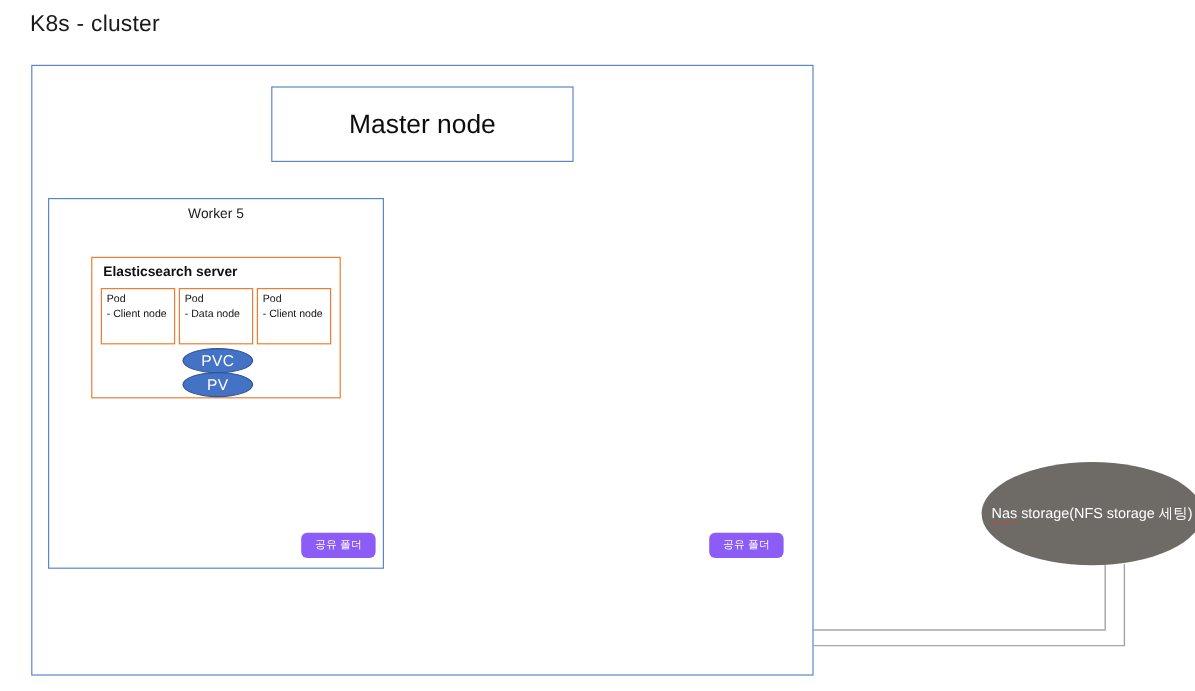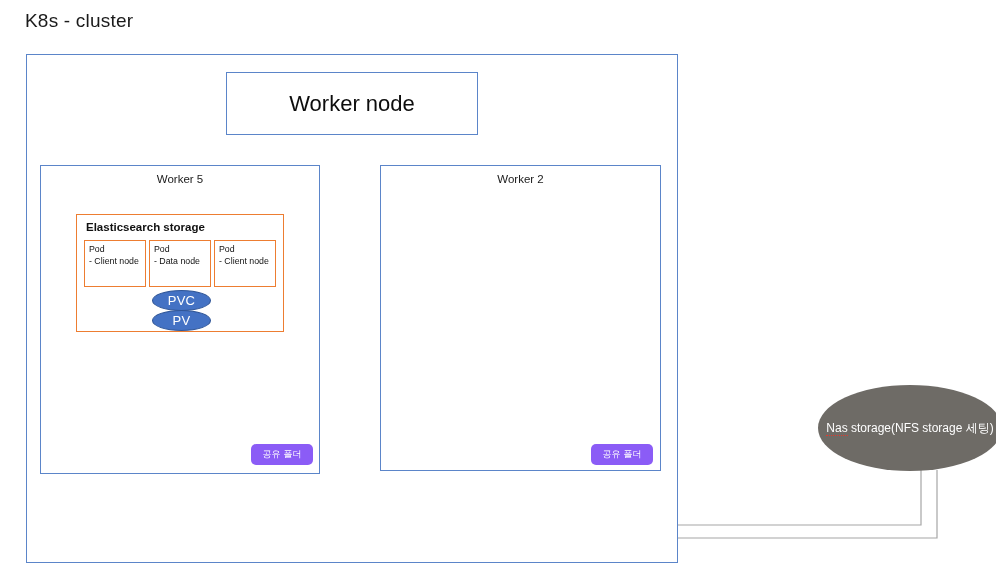--- a/index.html
+++ b/index.html
@@ -109,33 +109,30 @@
     <path d="M 277 465 L 277 525 L 916 525 L 916 470" fill="none" stroke="#a6a6a6" stroke-width="1.2"></path>
 
     <path d="M 618 465 L 618 538 L 932 538 L 932 470" fill="none" stroke="#a6a6a6" stroke-width="1.2"></path>
   </svg>
 
   <div class="page-title">K8s - cluster</div>
 
   <div id="cluster-box" class="box box-blue"></div>
 
   <div id="master-node" class="box box-blue">
-    <span class="label">Worker node</span>
+    <span class="label">Master node</span>
   </div>
 
   <div id="worker-1" class="box box-blue worker">
     <div class="worker-title">Worker 5</div>
   </div>
 
-  <div id="worker-2" class="box box-blue worker">
-    <div class="worker-title">Worker 2</div>
-  </div>
 
   <div id="es-cluster" class="box box-orange">
-    <div class="es-title">Elasticsearch storage</div>
+    <div class="es-title">Elasticsearch server</div>
   </div>
 
   <div id="pod-0" class="pod">
     <span class="pod-line">Pod</span>
     <span class="pod-line">- Client node</span>
   </div>
   <div id="pod-1" class="pod">
     <span class="pod-line">Pod</span>
     <span class="pod-line">- Data node</span>
   </div>

